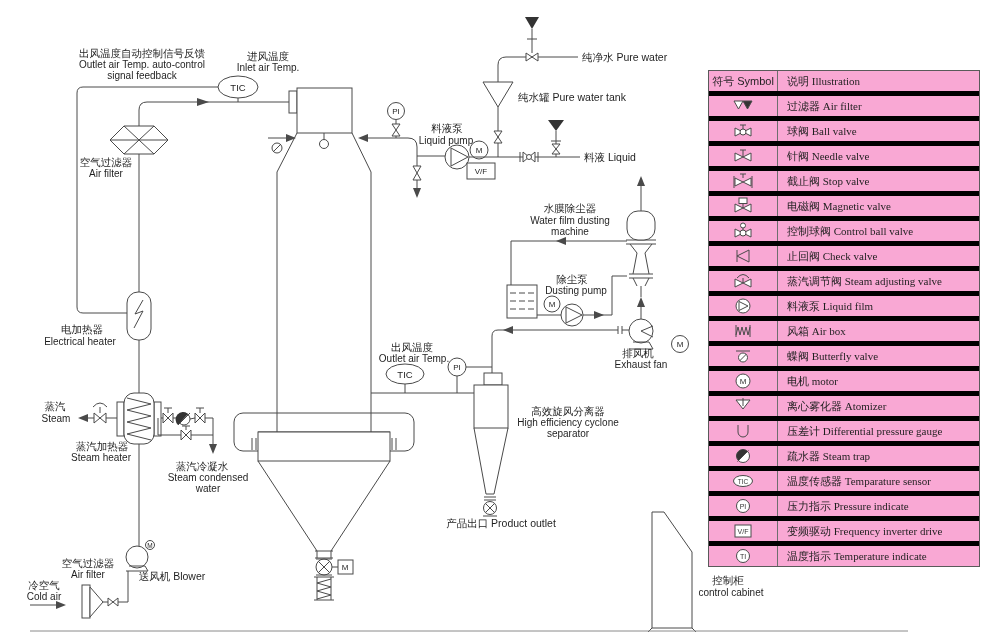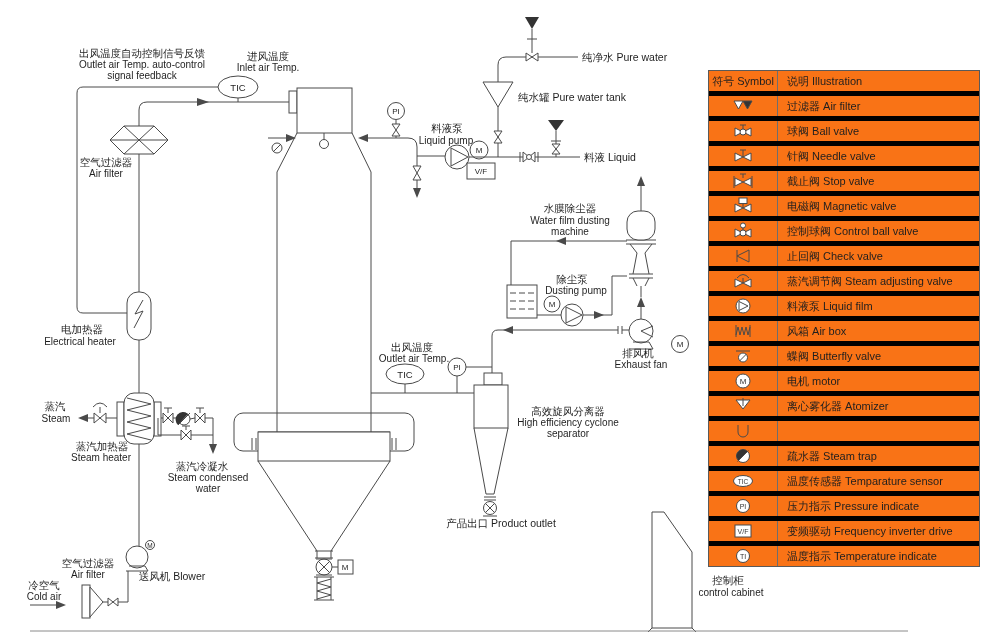--- a/index.html
+++ b/index.html
@@ -6,27 +6,27 @@
   body { width:1000px; height:635px; font-family:"Liberation Sans", sans-serif; }
   .stage { position:relative; width:1000px; height:635px; overflow:hidden; background:#fff; }
   svg.pfd { position:absolute; left:0; top:0; }
   svg.pfd text { fill:#1f1f1f; font-family:"Liberation Sans", sans-serif; }
   .zh { font-size:10.5px; }
   .en { font-size:10px; }
   .inst { font-size:9.5px; }
   .inst-sm { font-size:8px; }
   .inst-xs { font-size:6.5px; }
 
-  .legend { position:absolute; left:708px; top:70px; width:270px; background:#f97316;
+  .legend { position:absolute; left:708px; top:70px; width:270px; background:#f9a8d4;
             border:1px solid #5a5a5a; color:#1f1f1f; font-size:11px; }
   .lrow { display:flex; align-items:center; height:20px; }
   .lrow + .lrow { border-top:5px solid #000000; }
   .lsym { width:68px; height:100%; display:flex; align-items:center; justify-content:center;
           border-right:1px solid #6e6e6e; flex:0 0 68px; }
-  .llab { flex:1; padding-left:9px; white-space:nowrap; overflow:hidden; }
+  .llab { flex:1; padding-left:9px; white-space:nowrap; overflow:hidden;font-family:Liberation Serif, serif; }
 </style>
 </head>
 <body>
 
 <div class="stage">
 
 <svg class="pfd" width="1000" height="635" viewBox="0 0 1000 635">
   <g stroke="#4a4a4a" stroke-width="1" fill="none">
 
     <g>
@@ -460,20 +460,21 @@
           </svg>
         </span>
         <span class="llab">离心雾化器 Atomizer</span>
       </div>
       <div class="lrow">
         <span class="lsym">
           <svg width="22" height="18" viewBox="0 0 22 18" fill="none" stroke="#4a4a4a" stroke-width="1">
             <path d="M6,3 V10 A5,5 0 0 0 16,10 V3"></path>
           </svg>
         </span>
+        <span class="llab">压差计 Differential pressure gauge</span>
       </div>
       <div class="lrow">
         <span class="lsym">
           <svg width="22" height="18" viewBox="0 0 22 18" fill="none" stroke="#4a4a4a" stroke-width="1">
             <circle cx="11" cy="9" r="6.5" fill="#fff"></circle>
             <path d="M6.4,13.6 A6.5,6.5 0 0 1 15.6,4.4 L6.4,13.6 Z" fill="#333" stroke="none"></path>
             <path d="M5.5,14.5 L16.5,3.5"></path>
           </svg>
         </span>
         <span class="llab">疏水器 Steam trap</span>

